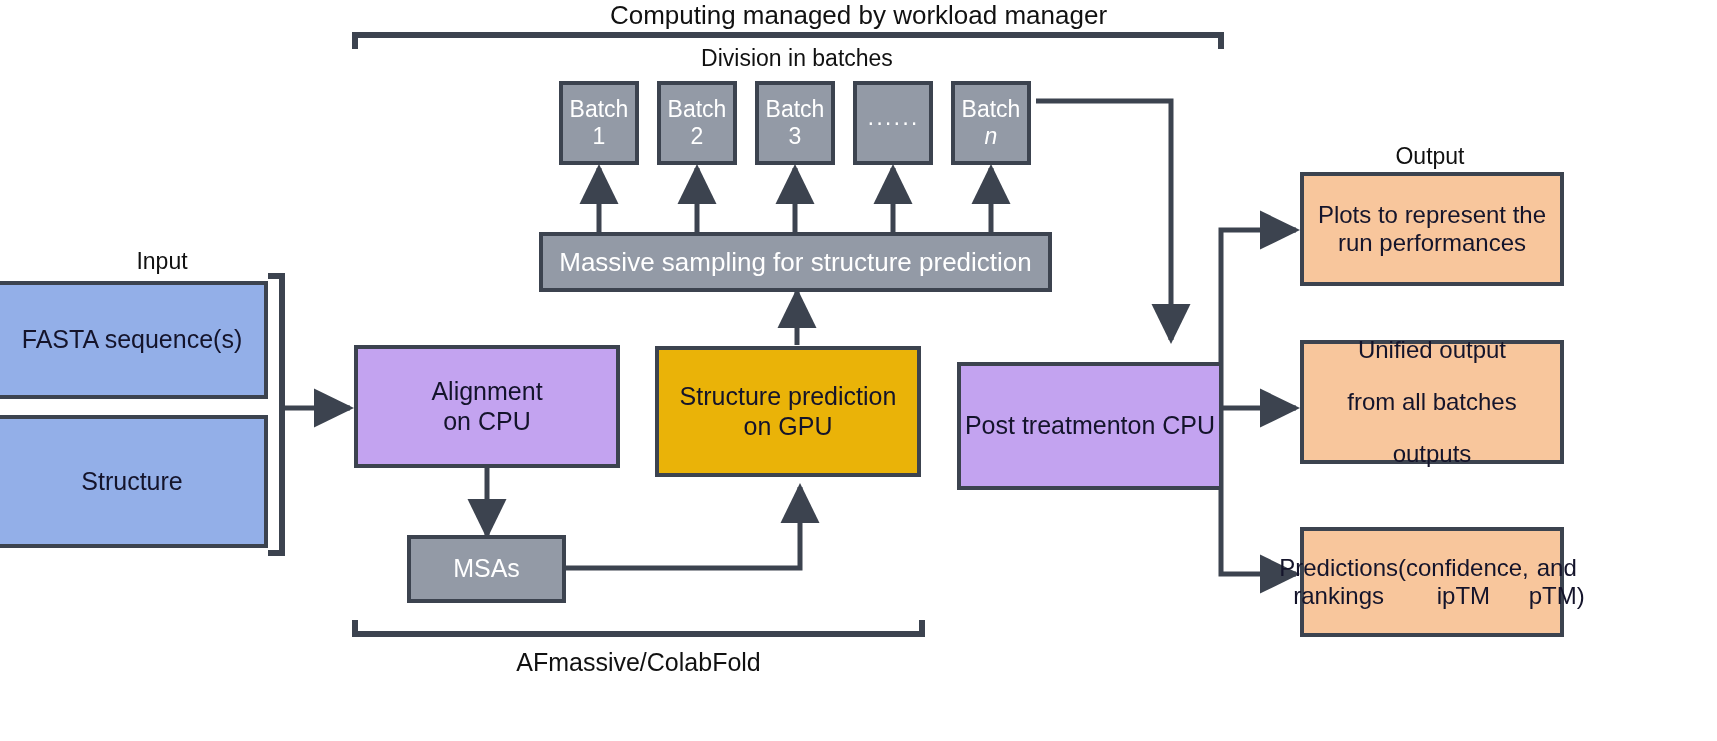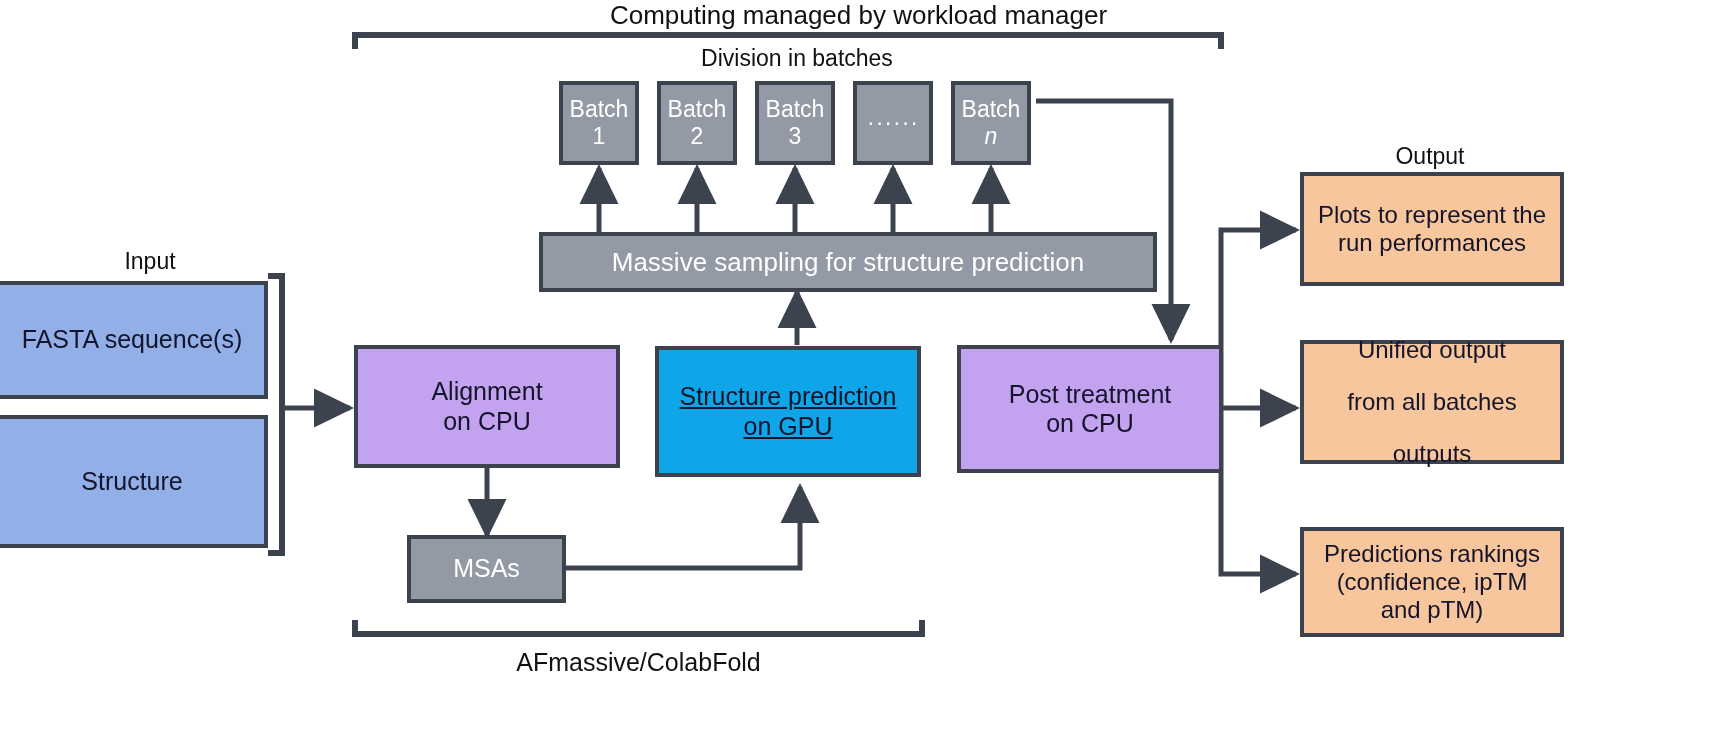--- a/index.html
+++ b/index.html
@@ -29,21 +29,21 @@
     color: #14142b;
   }
   .lbl {
     position: absolute;
     color: #111111;
     text-align: center;
     white-space: nowrap;
   }
   .blue   { background: #93afe8; }
   .purple { background: #c3a3f0; align-items: center; }
-  .pink   { background: #0ea5e9; text-decoration: underline; }
+  .pink   { background: #eab308; }
   .gray   { background: #939aa6; color: #ffffff; }
   .peach  { background: #f8c69c; }
 
   svg.edges {
     position: absolute;
     left: 0; top: 0;
     width: 1717px;
     height: 741px;
     pointer-events: none;
   }
@@ -98,21 +98,21 @@
 
     <path class="ln" d="M1221,408 L1221,230 L1296,230" marker-end="url(#ah)"></path>
     <path class="ln" d="M1221,408 L1296,408" marker-end="url(#ah)"></path>
     <path class="ln" d="M1221,408 L1221,574 L1296,574" marker-end="url(#ah)"></path>
   </svg>
 
   <div class="lbl" style="left:0;top:0;width:1717px;font-size:26px;border-radius:12px;">Computing managed by workload manager</div>
 
   <div class="lbl" style="left:588px;top:45px;width:418px;font-size:23px;">Division in batches</div>
 
-  <div class="lbl" style="left:0px;top:248px;width:268px;font-size:23px;padding-left:16px;">Input</div>
+  <div class="lbl" style="left:12px;top:248px;width:268px;font-size:23px;padding-left:16px;">Input</div>
 
   <div class="lbl" style="left:1296px;top:143px;width:268px;font-size:23px;">Output</div>
 
   <div class="lbl" style="left:355px;top:648px;width:567px;font-size:25px;">AFmassive/ColabFold</div>
 
   <div class="box blue" style="left:-4px;top:281px;width:272px;height:118px;font-size:25px;">
     <span>FASTA sequence(s)</span>
   </div>
 
   <div class="box blue" style="left:-4px;top:415px;width:272px;height:133px;font-size:25px;">
@@ -133,53 +133,53 @@
   </div>
   <div class="box gray" style="left:853px;top:81px;width:80px;height:84px;font-size:23px;flex-direction:column;">
     <span></span>
     <span style="letter-spacing:1px;">······</span>
   </div>
   <div class="box gray" style="left:951px;top:81px;width:80px;height:84px;font-size:23px;flex-direction:column;">
     <span>Batch</span>
     <span class="italic">n</span>
   </div>
 
-  <div class="box gray" style="left:539px;top:232px;width:618px;height:60px;font-size:26px;">
+  <div class="box gray" style="left:539px;top:232px;width:513px;height:60px;font-size:26px;">
     <span>Massive sampling for structure prediction</span>
   </div>
 
   <div class="box purple" style="left:354px;top:345px;width:266px;height:123px;font-size:25px;flex-direction:column;">
     <span>Alignment</span>
     <span>on CPU</span>
   </div>
 
   <div class="box pink" style="left:655px;top:346px;width:266px;height:131px;font-size:25px;flex-direction:column;">
     <span>Structure prediction</span>
     <span>on GPU</span>
   </div>
 
-  <div class="box purple" style="left:957px;top:345px;width:266px;height:128px;font-size:25px;flex-direction:column;">
+  <div class="box purple" style="left:957px;top:362px;width:266px;height:128px;font-size:25px;flex-direction:row;">
     <span>Post treatment</span>
     <span>on CPU</span>
   </div>
 
   <div class="box gray" style="left:407px;top:535px;width:159px;height:68px;font-size:25px;">
     <span>MSAs</span>
   </div>
 
   <div class="box peach" style="left:1300px;top:172px;width:264px;height:114px;font-size:24px;flex-direction:column;align-items:center;">
     <span>Plots to represent the</span>
     <span>run performances</span>
   </div>
 
   <div class="box peach" style="left:1300px;top:340px;width:264px;height:124px;font-size:24px;flex-direction:column;gap:24px;">
     <span>Unified output</span>
     <span>from all batches</span>
     <span>outputs</span>
   </div>
 
-  <div class="box peach" style="left:1300px;top:527px;width:264px;height:110px;font-size:24px;flex-direction:column;">
+  <div class="box peach" style="left:1300px;top:527px;width:264px;height:110px;font-size:24px;flex-direction:row;">
     <span>Predictions rankings</span>
     <span>(confidence, ipTM</span>
     <span>and pTM)</span>
   </div>
 
 </div>
 
 </body></html>

